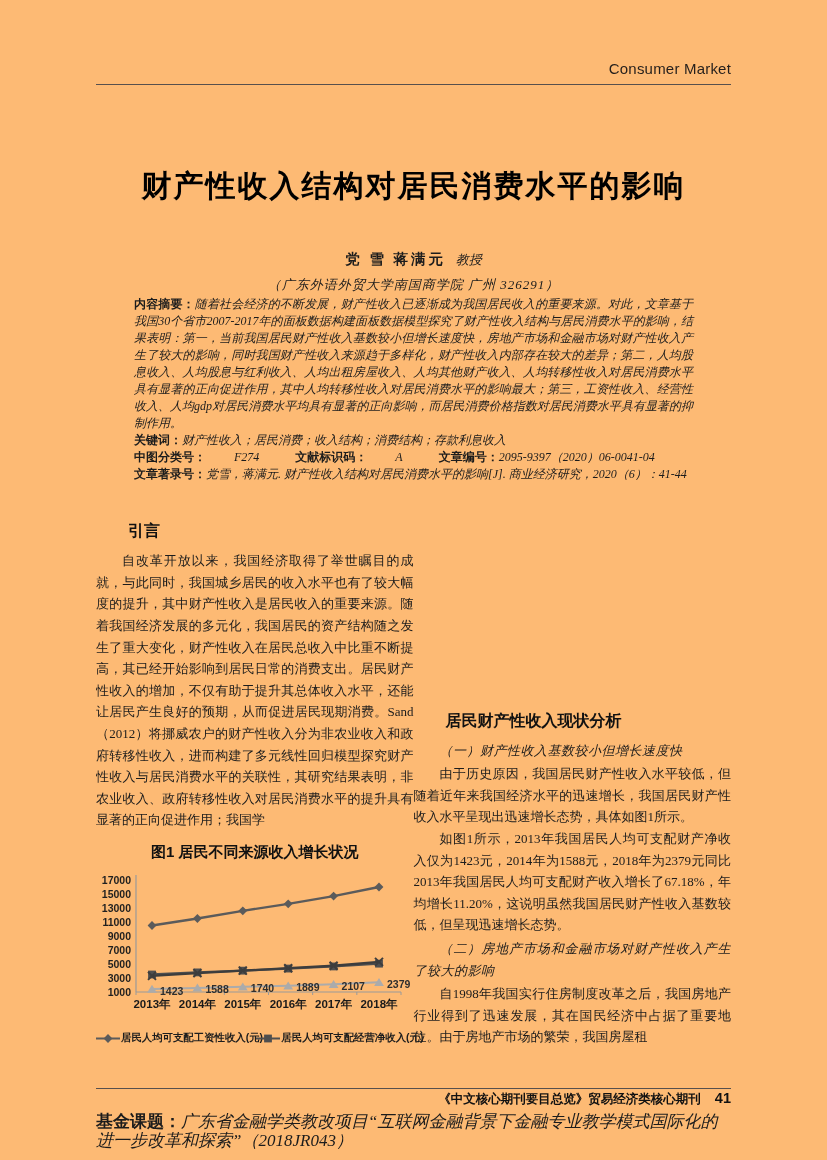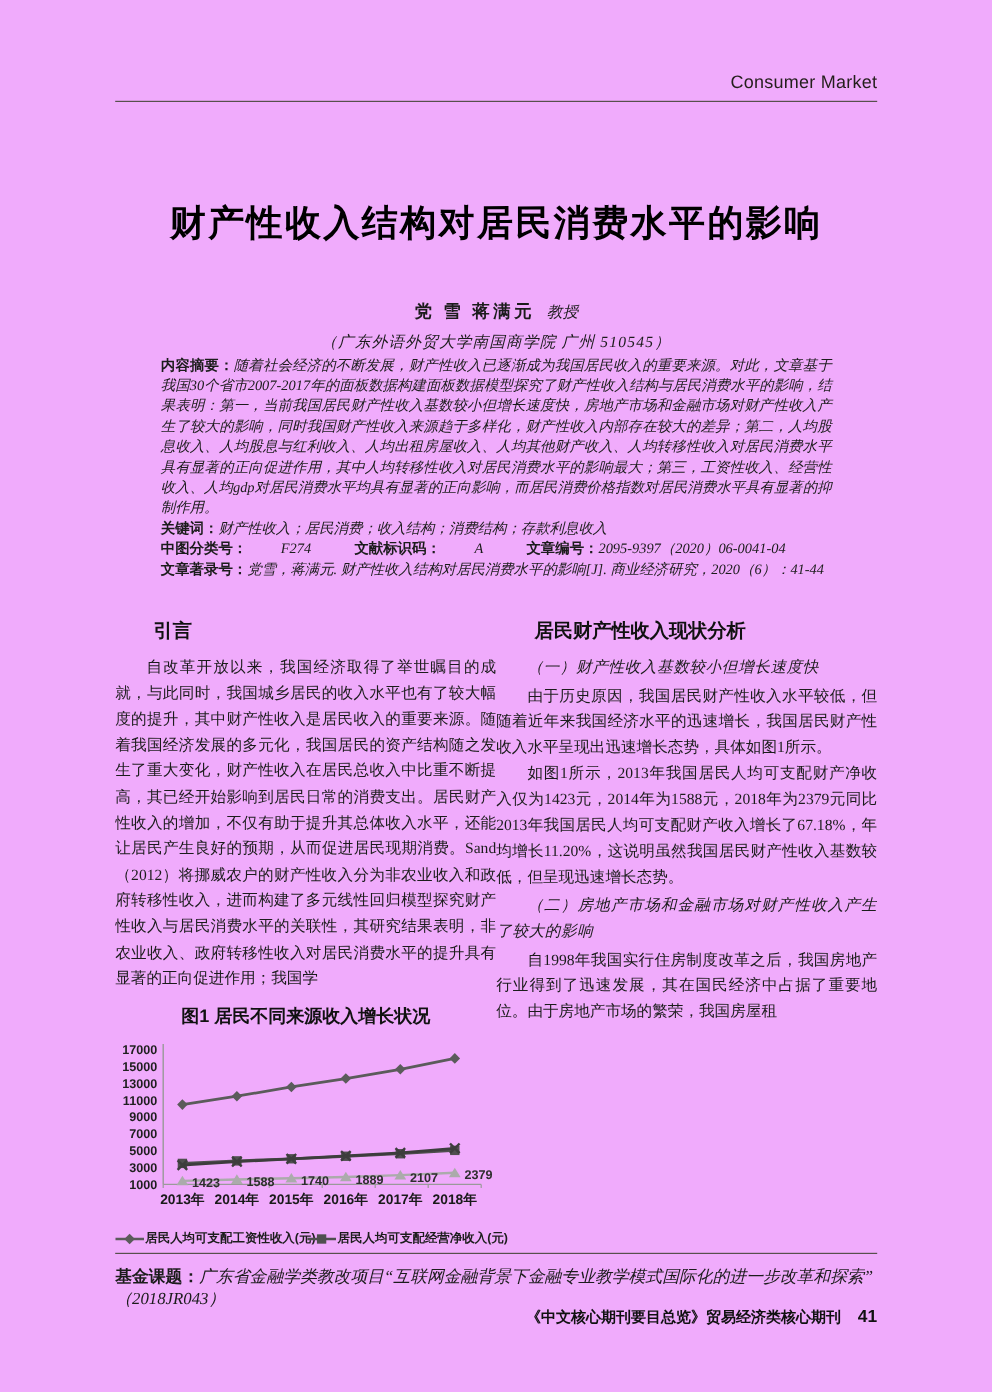--- a/index.html
+++ b/index.html
@@ -1,78 +1,78 @@
 <!DOCTYPE html>
 <html lang="zh"><head>
 <meta charset="utf-8">
 <style>
   html,body{margin:0;padding:0;background:#e9e9e9;}
   .page{
-    position:relative;width:827px;height:1160px;margin:0 auto;background:#f0abfc;
+    position:relative;width:827px;height:1160px;margin:0 auto;background:#fdba74;
     font-family:"Liberation Serif","DejaVu Serif",serif;color:#1c1c1c;overflow:hidden;
   }
   .abs{position:absolute;left:96px;right:96px;}
   
   .hd{top:60px;border-bottom:1.6px solid #57504d;text-align:right;}
   .journal-name{font-family:"Liberation Sans","DejaVu Sans",sans-serif;font-size:15px;color:#241f1c;padding-bottom:7px;letter-spacing:.2px;}
   
   .title{top:146px;text-align:center;font-family:"Liberation Sans","DejaVu Sans",sans-serif;
          font-size:30px;font-weight:700;letter-spacing:2px;color:#000;}
   .authors{top:250px;text-align:center;font-size:14.5px;}
   .author-names{font-weight:700;letter-spacing:3px;}
   .author-degree{font-size:13px;font-style:italic;margin-left:6px;}
   .affiliation{top:276px;text-align:center;font-size:13px;font-style:italic;letter-spacing:1px;}
   
   .abstract{top:296px;left:134px;right:134px;font-size:12px;line-height:17px;text-align:justify;}
   .abstract p{margin:0;}
   .blabel{font-family:"Liberation Sans","DejaVu Sans",sans-serif;font-weight:700;font-style:normal;}
   .kai{font-style:italic;}
   .meta-gap{margin-right:36px;margin-left:28px;}
   
-  .columns{top:512px;height:536px;display:flex;gap:0;overflow:hidden;}
+  .columns{top:512px;height:536px;display:flex;gap:0;overflow:hidden;align-items:flex-end;}
   .col{flex:1 1 0;min-width:0;}
   .col p{margin:0;font-size:13px;line-height:21.6px;text-align:justify;}
   .col p.indent{text-indent:2em;}
   h2.sec{font-family:"Liberation Sans","DejaVu Sans",sans-serif;font-size:16px;font-weight:700;
          margin:4px 0 8px;text-indent:2em;color:#111;}
   p.sub{font-style:italic;text-indent:2em;letter-spacing:.5px;margin:2px 0 !important;}
   
   figure{margin:12px 0 0;}
   figcaption{font-family:"Liberation Sans","DejaVu Sans",sans-serif;font-size:15px;font-weight:700;
              text-align:center;margin-bottom:10px;color:#111;}
   #chart{overflow:visible;}
   #chart svg{overflow:visible;display:block;}
   #chart-legend{display:flex;flex-wrap:wrap;justify-content:space-between;margin-top:6px;}
   .legend-item{display:flex;align-items:center;white-space:nowrap;
                font-family:"Liberation Sans","DejaVu Sans",sans-serif;font-size:10.4px;font-weight:600;
                color:#1d1d1d;line-height:20px;width:49.5%;}
   .legend-item svg{flex:0 0 auto;margin-right:1px;}
   
-  .footnote{top:1044px;border-top:1.6px solid #57504d;padding-top:9px;font-size:14px;font-style:italic;line-height:19px;}
+  .footnote{top:1088px;border-top:1.6px solid #57504d;padding-top:23px;font-size:17px;font-style:italic;line-height:19px;}
   .journal-footer{top:1090px;text-align:right;font-family:"Liberation Sans","DejaVu Sans",sans-serif;
                   font-size:12.5px;font-weight:700;color:#111;}
   .page-number{font-size:14.5px;margin-left:14px;}
 </style>
 </head>
 <body>
 
 <div class="page">
 
   <header class="abs hd">
     <div class="journal-name">Consumer Market</div>
   </header>
 
   <h1 class="abs title">财产性收入结构对居民消费水平的影响</h1>
 
   <div class="abs authors">
     <span class="author-names">党  雪  蒋满元</span>
     <span class="author-degree kai">教授</span>
   </div>
 
-  <div class="abs affiliation">（广东外语外贸大学南国商学院  广州  510545）</div>
+  <div class="abs affiliation">（广东外语外贸大学南国商学院  广州  326291）</div>
 
   <section class="abs abstract kai">
     <p><span class="blabel">内容摘要：</span><span>随着社会经济的不断发展，财产性收入已逐渐成为我国居民收入的重要来源。对此，文章基于我国30个省市2007-2017年的面板数据构建面板数据模型探究了财产性收入结构与居民消费水平的影响，结果表明：第一，当前我国居民财产性收入基数较小但增长速度快，房地产市场和金融市场对财产性收入产生了较大的影响，同时我国财产性收入来源趋于多样化，财产性收入内部存在较大的差异；第二，人均股息收入、人均股息与红利收入、人均出租房屋收入、人均其他财产收入、人均转移性收入对居民消费水平具有显著的正向促进作用，其中人均转移性收入对居民消费水平的影响最大；第三，工资性收入、经营性收入、人均gdp对居民消费水平均具有显著的正向影响，而居民消费价格指数对居民消费水平具有显著的抑制作用。</span></p>
     <p><span class="blabel">关键词：</span><span>财产性收入；居民消费；收入结构；消费结构；存款利息收入</span></p>
     <p><span class="blabel">中图分类号：</span><span class="meta-gap">F274</span><span class="blabel">文献标识码：</span><span class="meta-gap">A</span><span class="blabel">文章编号：</span><span>2095-9397（2020）06-0041-04</span></p>
     <p><span class="blabel">文章著录号：</span><span>党雪，蒋满元. 财产性收入结构对居民消费水平的影响[J]. 商业经济研究，2020（6）：41-44</span></p>
   </section>
 
   <div class="abs columns">
     <div class="col">

